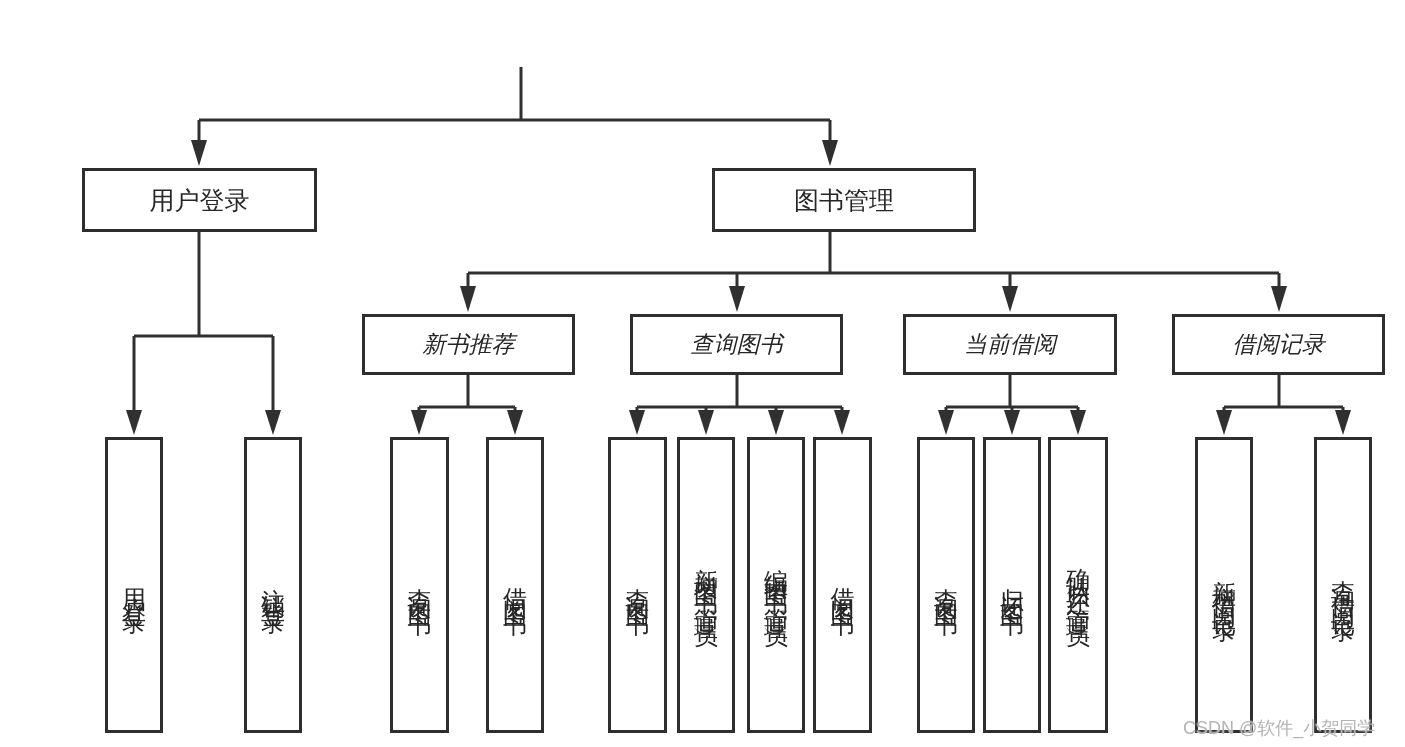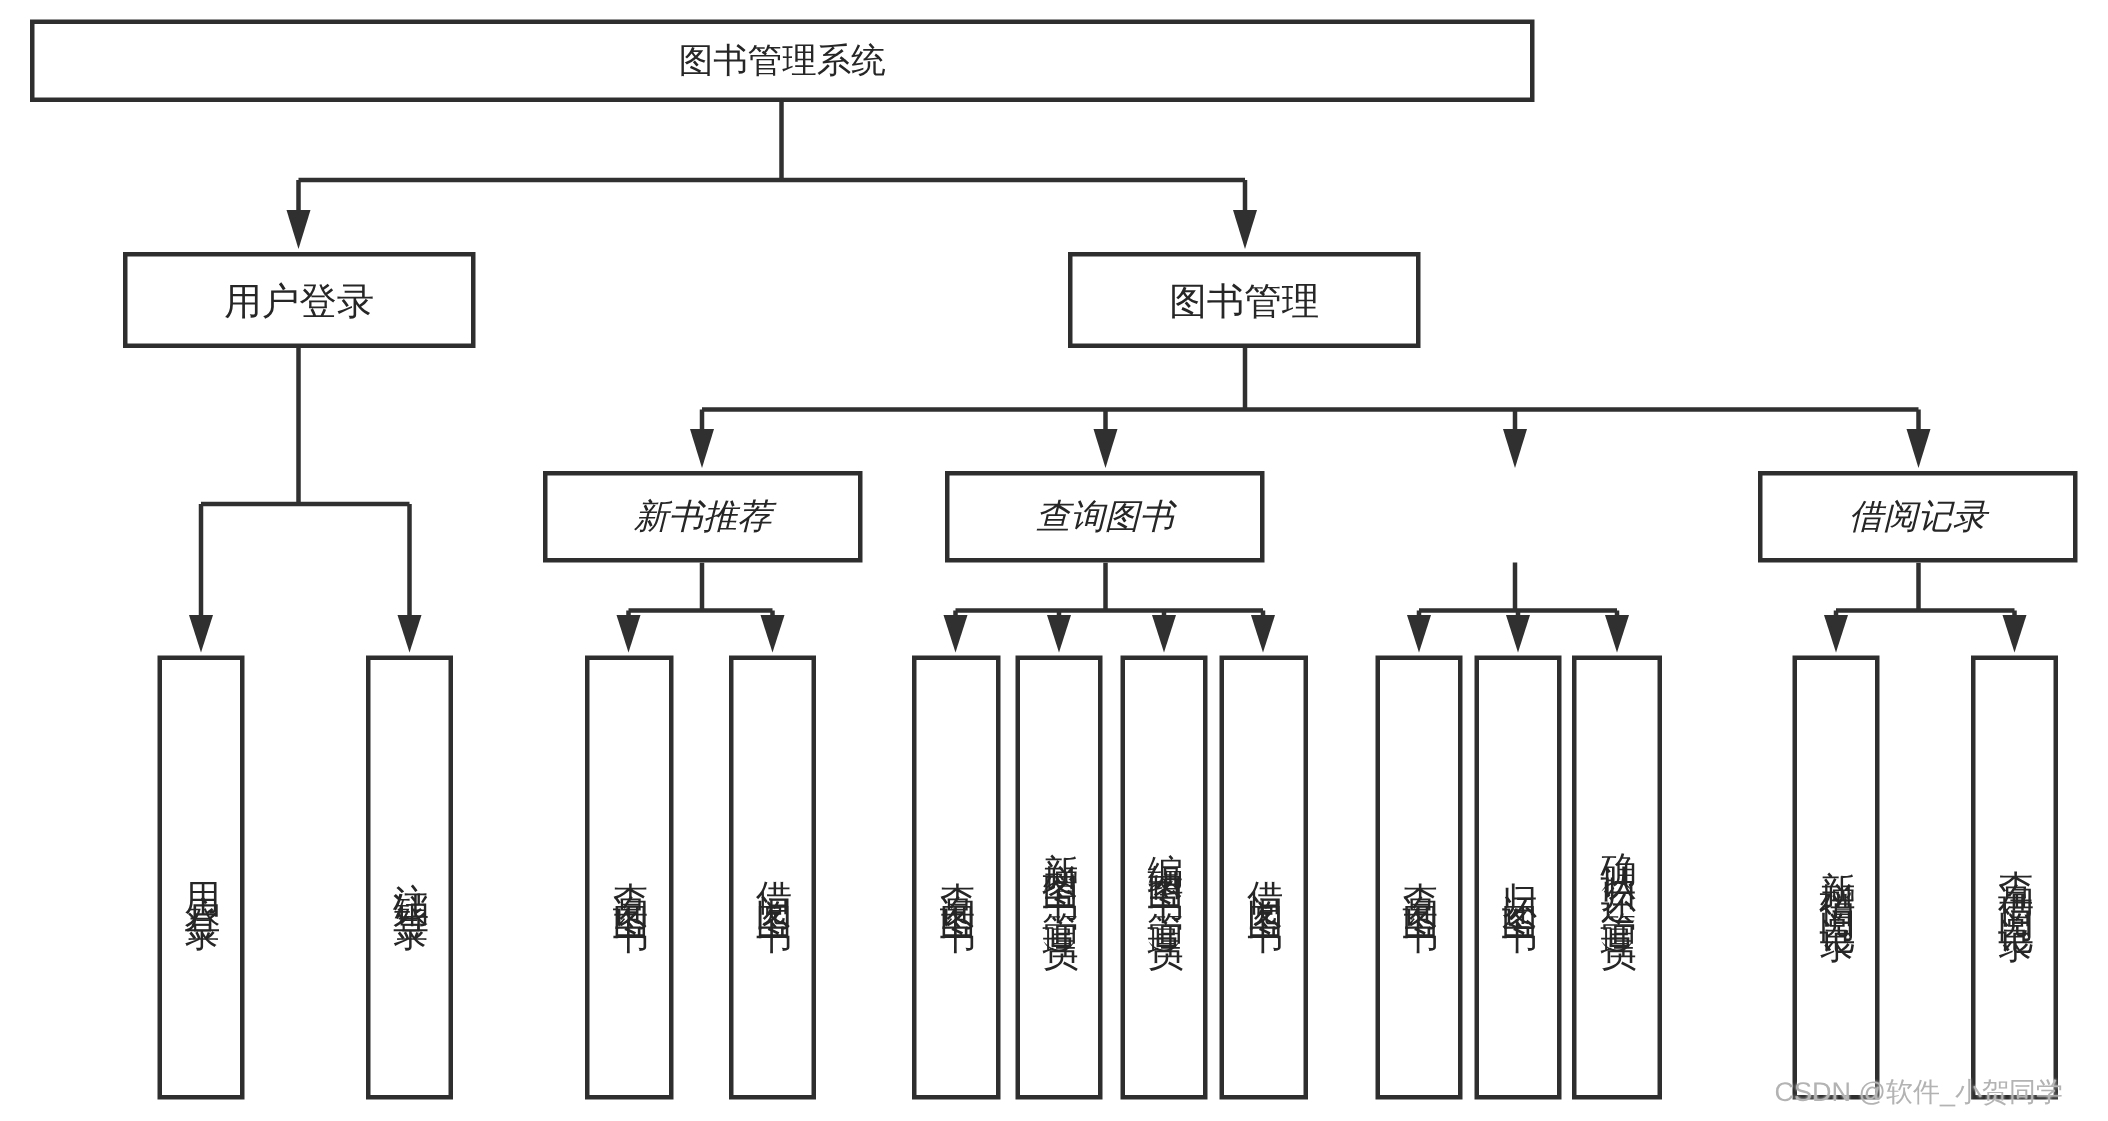--- a/index.html
+++ b/index.html
@@ -38,21 +38,21 @@
     writing-mode:vertical-rl;
     text-orientation:mixed;
     font-size:24px;
     letter-spacing:8px;
     line-height:1;
     white-space:nowrap;
   }
   
   #b-root{left:20px;top:13px;width:1003px;height:55px;}
   #b-user-login{left:82px;top:168px;width:235px;height:64px;}
-  #b-book-mgmt{left:712px;top:168px;width:235px;height:64px;}
+  #b-book-mgmt{left:712px;top:168px;width:264px;height:64px;}
   #b-new-book{left:362px;top:314px;width:213px;height:61px;}
   #b-book-borrow{left:630px;top:314px;width:213px;height:61px;}
   #b-current-borrow{left:903px;top:314px;width:214px;height:61px;}
   #b-borrow-records{left:1172px;top:314px;width:213px;height:61px;}
   .leaf{top:437px;height:296px;}
   #b-leaf-ul-login{left:105px;width:58px;}
   #b-leaf-ul-logout{left:244px;width:58px;}
   #b-leaf-nb-query{left:390px;width:59px;}
   #b-leaf-nb-borrow{left:486px;width:58px;}
   #b-leaf-bb-query{left:608px;width:59px;}
@@ -112,27 +112,27 @@
       <polygon points="1004,410 1020,410 1012,435"></polygon>
       <polygon points="1070,410 1086,410 1078,435"></polygon>
     </g>
     <g>
       <path d="M1279,375 V407 M1224,407 H1343 M1224,407 V412 M1343,407 V412"></path>
       <polygon points="1216,410 1232,410 1224,435"></polygon>
       <polygon points="1335,410 1351,410 1343,435"></polygon>
     </g>
   </svg>
 
-  <div class="box root" id="b-root">图书管理系统</div>
 
   <div class="box lvl2" id="b-user-login">用户登录</div>
   <div class="box lvl2" id="b-book-mgmt">图书管理</div>
 
   <div class="box lvl3" id="b-new-book">新书推荐</div>
   <div class="box lvl3" id="b-book-borrow">查询图书</div>
+  <div class="box lvl3" id="b-current-borrow">当前借阅</div>
   <div class="box lvl3" id="b-borrow-records">借阅记录</div>
 
   <div class="box leaf" id="b-leaf-ul-login">用户登录</div>
   <div class="box leaf" id="b-leaf-ul-logout">注销登录</div>
 
   <div class="box leaf" id="b-leaf-nb-query">查询图书</div>
   <div class="box leaf" id="b-leaf-nb-borrow">借阅图书</div>
 
   <div class="box leaf" id="b-leaf-bb-query">查询图书</div>
   <div class="box leaf" id="b-leaf-bb-add">新增图书（管理员）</div>

